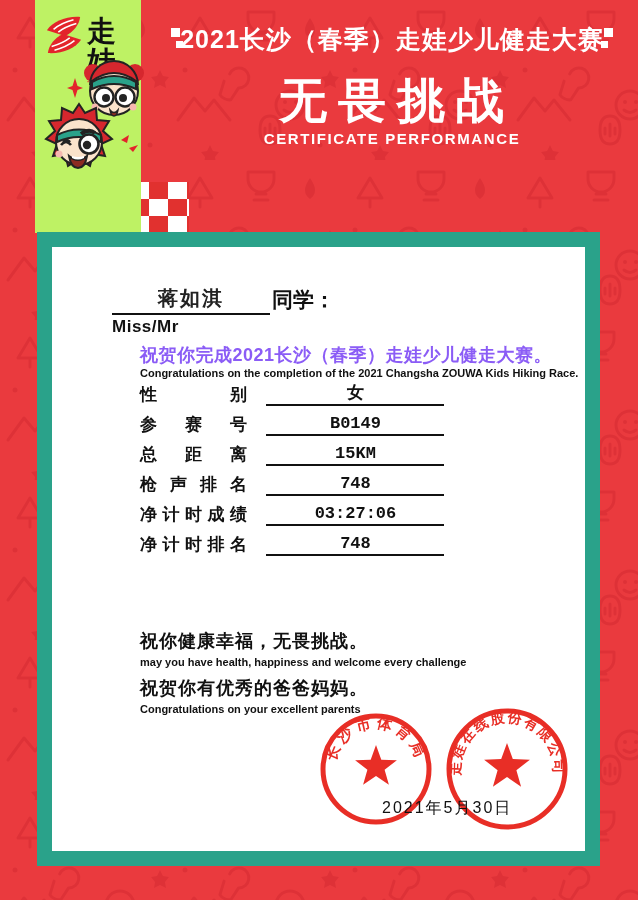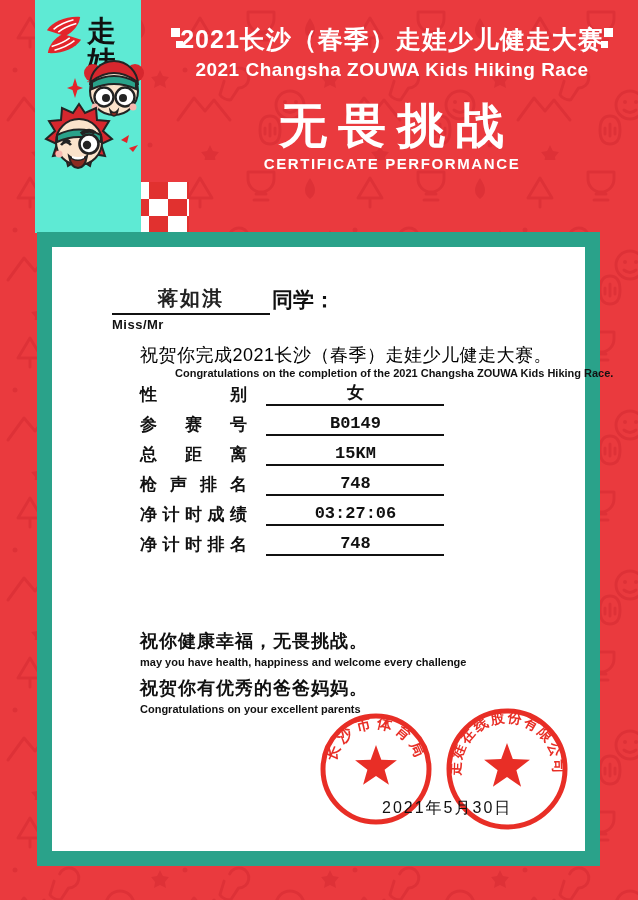--- a/index.html
+++ b/index.html
@@ -7,21 +7,21 @@
     width:638px;height:900px;overflow:hidden;position:relative;
     background:#ea3a3e;
     font-family:"Liberation Sans", sans-serif;
     -webkit-font-smoothing:antialiased;
   }
   .bg-pattern{position:absolute;left:0;top:0;z-index:0;}
 
   
   .white-strip{
     position:absolute;left:35px;top:0;width:106px;height:233px;
-    background:#5eead4;z-index:2;
+    background:#bef264;z-index:2;
   }
   .logo-row{position:absolute;left:10px;top:16px;width:92px;display:flex;align-items:flex-start;}
   .logo-zh{font-size:29px;font-weight:900;color:#111;line-height:30px;letter-spacing:1px;}
   .logo-en{font-size:8px;font-weight:800;color:#e3242b;letter-spacing:3px;margin-top:1px;text-align:center;}
   .swoosh{margin-right:4px;flex:none;}
   .girl-head{position:absolute;left:48px;top:55px;}
   .boy-head{position:absolute;left:8px;top:102px;}
   .sparkle{position:absolute;left:32px;top:78px;}
   .speed-marks{position:absolute;left:84px;top:132px;}
 
@@ -53,23 +53,23 @@
     position:absolute;left:37px;top:232px;width:563px;height:634px;box-sizing:border-box;
     background:#ffffff;border:15px solid #2aa28a;z-index:3;
   }
   .name-row{position:absolute;left:60px;top:38px;white-space:nowrap;}
   .name-underline{
     display:inline-block;width:158px;text-align:center;border-bottom:2px solid #111;
     font-size:20px;font-weight:600;color:#222;letter-spacing:2px;padding-bottom:1px;
     font-family:"Liberation Serif", serif;
   }
   .salutation{font-size:21px;font-weight:900;color:#111;vertical-align:-2px;margin-left:2px;}
-  .missmr{position:absolute;left:60px;top:70px;font-size:13px;font-weight:800;color:#111;letter-spacing:0.5px;}
-  .congrats-zh{position:absolute;left:88px;top:96px;font-size:18px;font-weight:400;color:#000000;letter-spacing:0.5px;white-space:nowrap;}
-  .congrats-en{position:absolute;left:88px;top:120px;font-size:11px;font-weight:700;color:#111;white-space:nowrap;margin-left:35px;}
+  .missmr{position:absolute;left:60px;top:70px;font-size:17px;font-weight:800;color:#111;letter-spacing:0.5px;}
+  .congrats-zh{position:absolute;left:88px;top:96px;font-size:18px;font-weight:700;color:#8b5cf6;letter-spacing:0.5px;white-space:nowrap;}
+  .congrats-en{position:absolute;left:88px;top:120px;font-size:11px;font-weight:700;color:#111;white-space:nowrap;}
 
   .fields{position:absolute;left:88px;top:136px;}
   .field-row{height:30px;white-space:nowrap;}
   .field-label{
     display:inline-block;width:107px;font-size:17px;font-weight:900;color:#111;
     text-align:justify;text-align-last:justify;vertical-align:bottom;
   }
   .field-value{
     display:inline-block;width:178px;margin-left:15px;text-align:center;
     border-bottom:2px solid #111;font-family:"Liberation Mono", monospace;
@@ -169,21 +169,20 @@
 </div>
 
 <div class="checker"></div>
 
 <div class="header-block">
   <div class="title-row">
     <span class="deco deco-l"></span>
     <span class="title-zh">2021长沙（春季）走娃少儿健走大赛</span>
     <span class="deco deco-r"></span>
   </div>
-  <div class="title-en">2021 Changsha ZOUWA Kids Hiking Race</div>
   <div class="cert-zh">无畏挑战</div>
   <div class="cert-en">CERTIFICATE PERFORMANCE</div>
 </div>
 
 <div class="frame">
 
   <div class="name-row">
     <span class="name-underline">蒋如淇</span><span class="salutation">同学：</span>
   </div>
   <div class="missmr">Miss/Mr</div>

